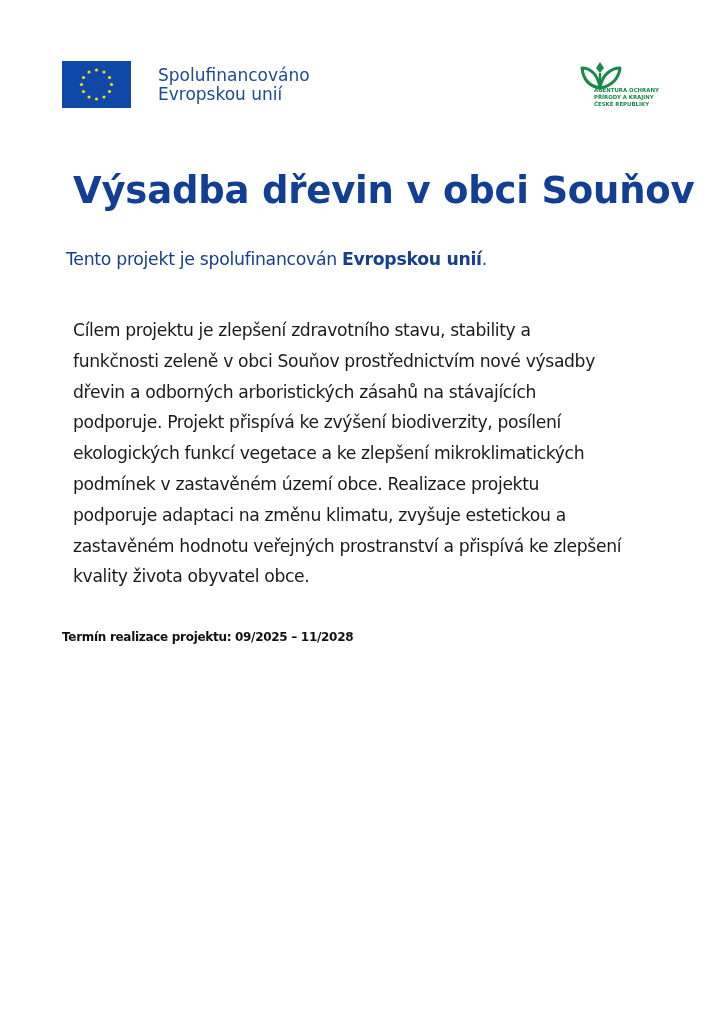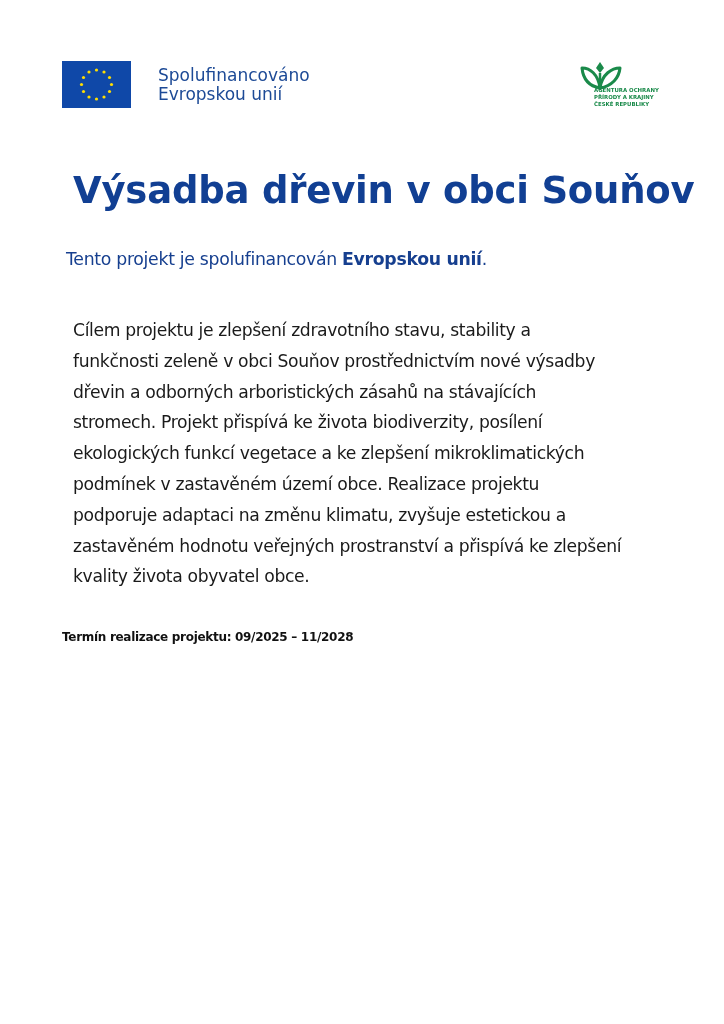--- a/index.html
+++ b/index.html
@@ -73,21 +73,21 @@
 </div>
 
 <h1 class="title">Výsadba dřevin v obci Souňov</h1>
 
 <div class="funding"><span>Tento projekt je spolufinancován </span><b>Evropskou unií</b><span>.</span></div>
 
 <div class="body-text">
   <span class="line">Cílem projektu je zlepšení zdravotního stavu, stability a</span>
   <span class="line">funkčnosti zeleně v obci Souňov prostřednictvím nové výsadby</span>
   <span class="line">dřevin a odborných arboristických zásahů na stávajících</span>
-  <span class="line">stromech. Projekt přispívá ke života biodiverzity, posílení</span>
+  <span class="line">podporuje. Projekt přispívá ke zvýšení biodiverzity, posílení</span>
   <span class="line">ekologických funkcí vegetace a ke zlepšení mikroklimatických</span>
   <span class="line">podmínek v zastavěném území obce. Realizace projektu</span>
   <span class="line">podporuje adaptaci na změnu klimatu, zvyšuje estetickou a</span>
   <span class="line">zastavěném hodnotu veřejných prostranství a přispívá ke zlepšení</span>
   <span class="line">kvality života obyvatel obce.</span>
 </div>
 
 <div class="term">Termín realizace projektu: 09/2025 – 11/2028</div>
 
 </body></html>

